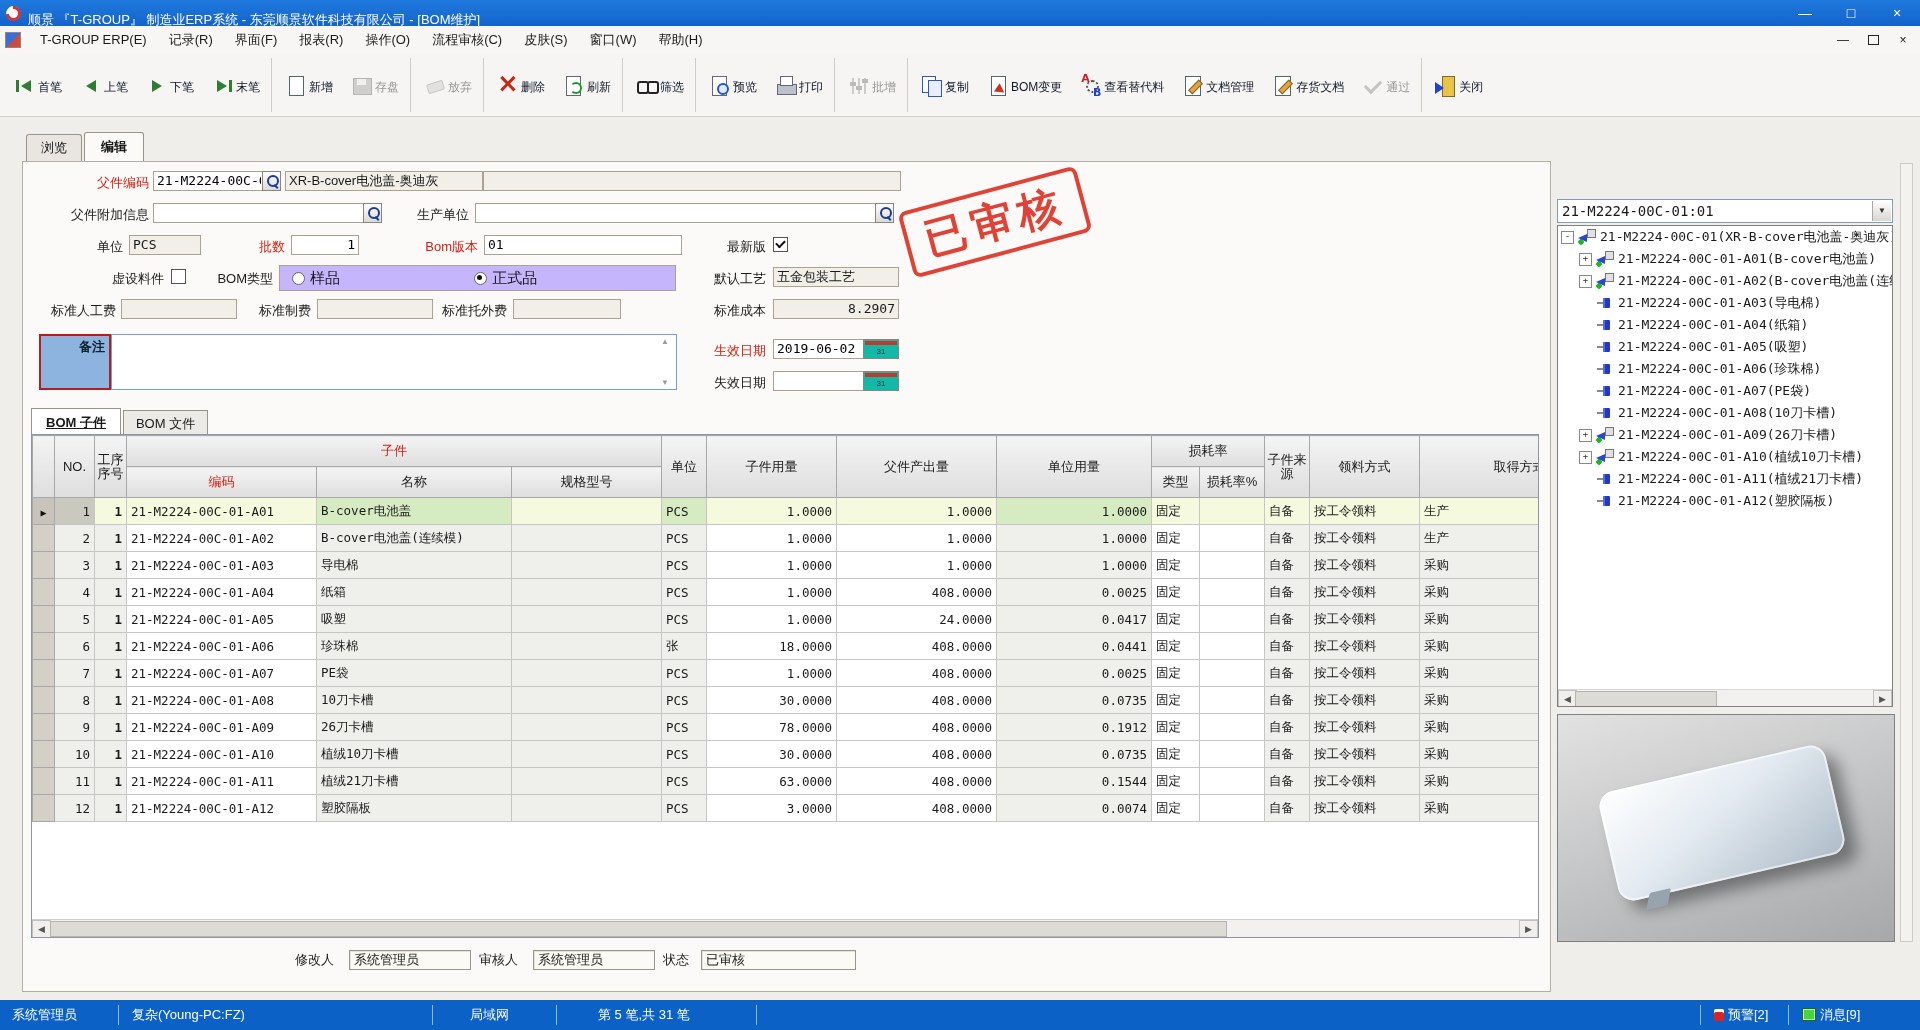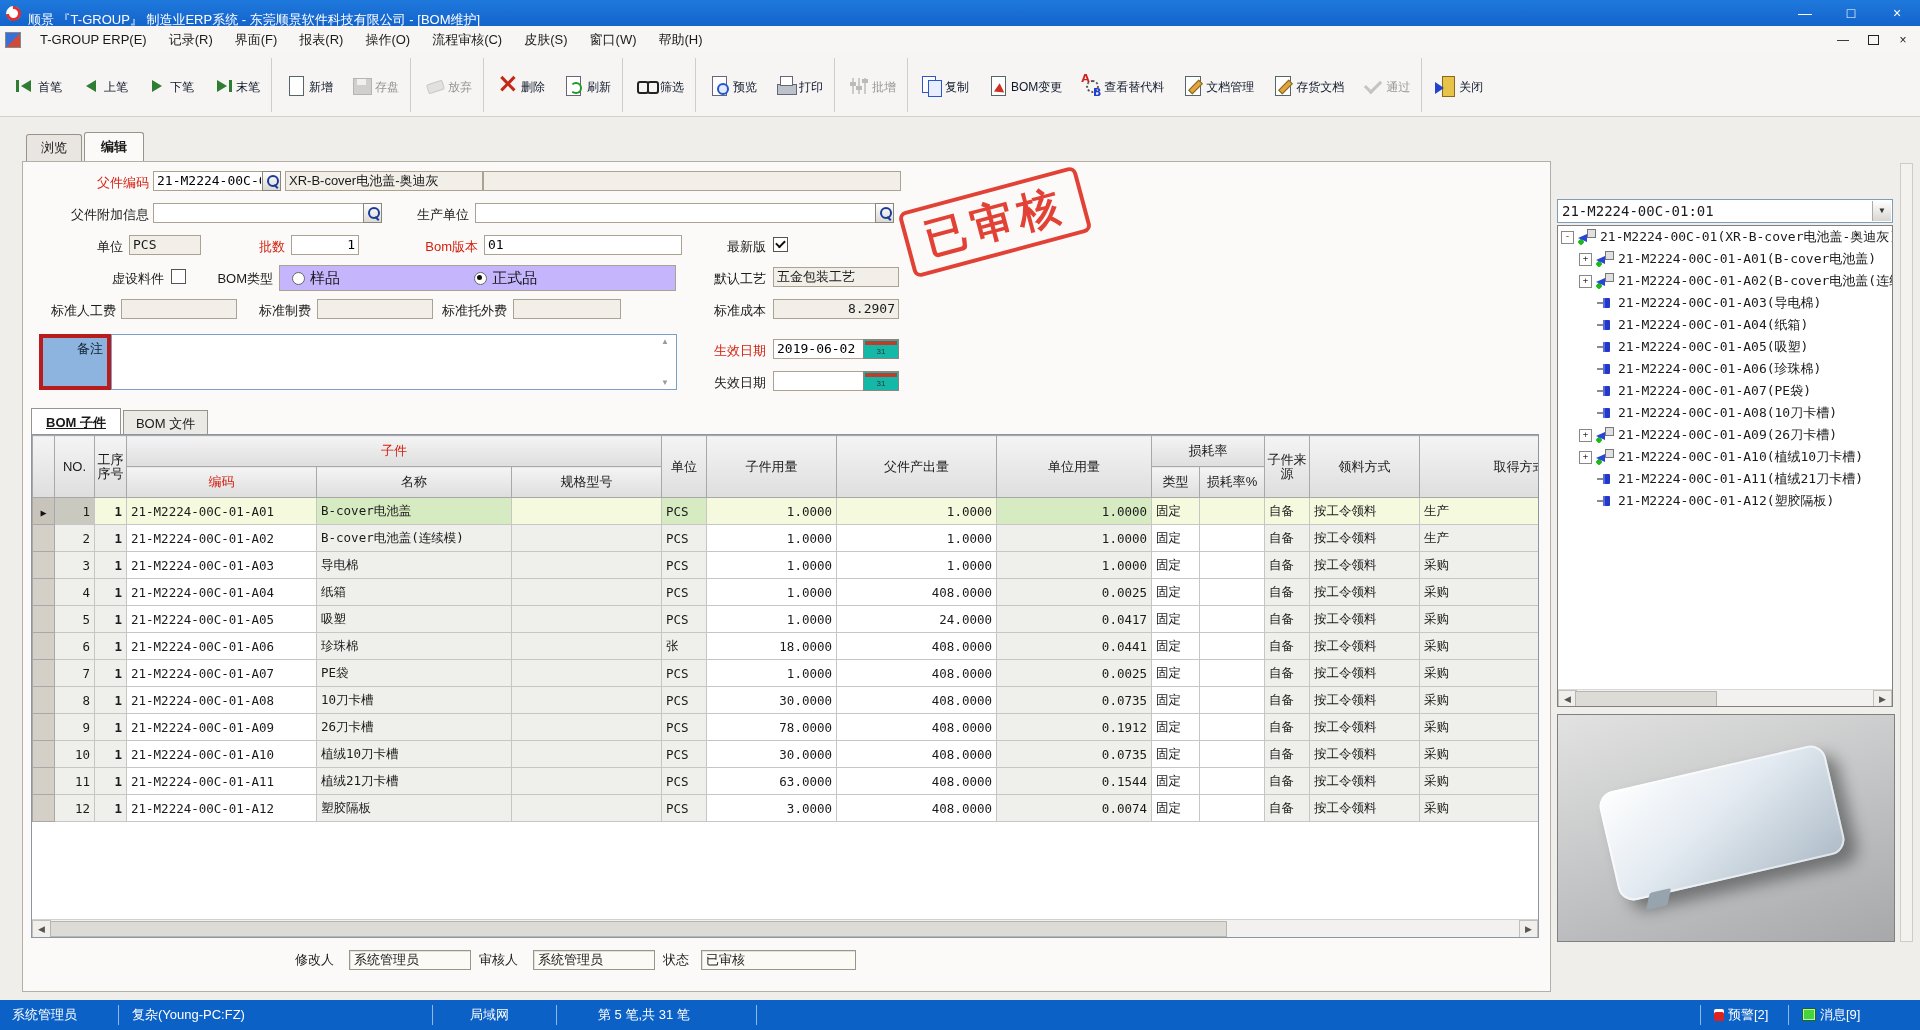--- a/index.html
+++ b/index.html
@@ -94,22 +94,22 @@
   .cal-btn{position:absolute;width:36px;height:20px;background:#14b8a6;border:1px solid #8a867e;box-sizing:border-box;
            font-size:8px;text-align:center;line-height:24px;color:#333;}
   .cal-btn::before{content:'';position:absolute;left:1px;top:1px;right:1px;height:4px;background:#c43a2a;}
   .cb{position:absolute;width:13px;height:13px;background:#fff;border:1px solid #555;}
   .cb.checked::after{content:'';position:absolute;left:2px;top:2px;width:7px;height:4px;border-left:2px solid #111;
                      border-bottom:2px solid #111;transform:rotate(-45deg);}
   .radio{display:inline-block;width:11px;height:11px;border:1px solid #666;border-radius:50%;background:#fff;
          vertical-align:-2px;margin-right:5px;position:relative;}
   .radio.sel::after{content:'';position:absolute;left:2px;top:2px;width:5px;height:5px;border-radius:50%;background:#111;}
   .radio-box{position:absolute;border:1px solid #aba291;background:#c4b5fd;font-size:15px;}
-  .remark-label{position:absolute;background:#8cb4de;border:4px solid #b91c1c;color:#123;font-size:13px;
-                text-align:right;padding:2px 4px 0 0;box-sizing:border-box;}
+  .remark-label{position:absolute;background:#8cb4de;border:2px solid #b91c1c;color:#123;font-size:13px;
+                text-align:right;padding:2px 4px 0 0;box-sizing:border-box;font-weight:bold;}
   .remark-area{position:absolute;background:#fff;border:1px solid #7aa0c8;resize:none;font-family:"Liberation Sans",sans-serif;}
   .mini-arrow{position:absolute;font-size:8px;color:#9a9a9a;}
 
   .stamp{position:absolute;left:880px;top:26px;transform:rotate(-15deg);color:#e03326;border:4px solid #e03326;
          border-radius:8px;font-size:42px;font-weight:bold;padding:2px 16px;letter-spacing:6px;opacity:.92;background:rgba(255,255,255,.05);}
 
   
   .bomtabs{position:absolute;left:8px;top:246px;display:flex;align-items:flex-end;}
   .btab{padding:4px 12px;border:1px solid #98948c;border-bottom:none;background:#eceae5;margin-right:2px;font-size:13px;}
   .btab.active{background:#fff;font-weight:bold;padding:5px 14px;text-decoration:underline;}

